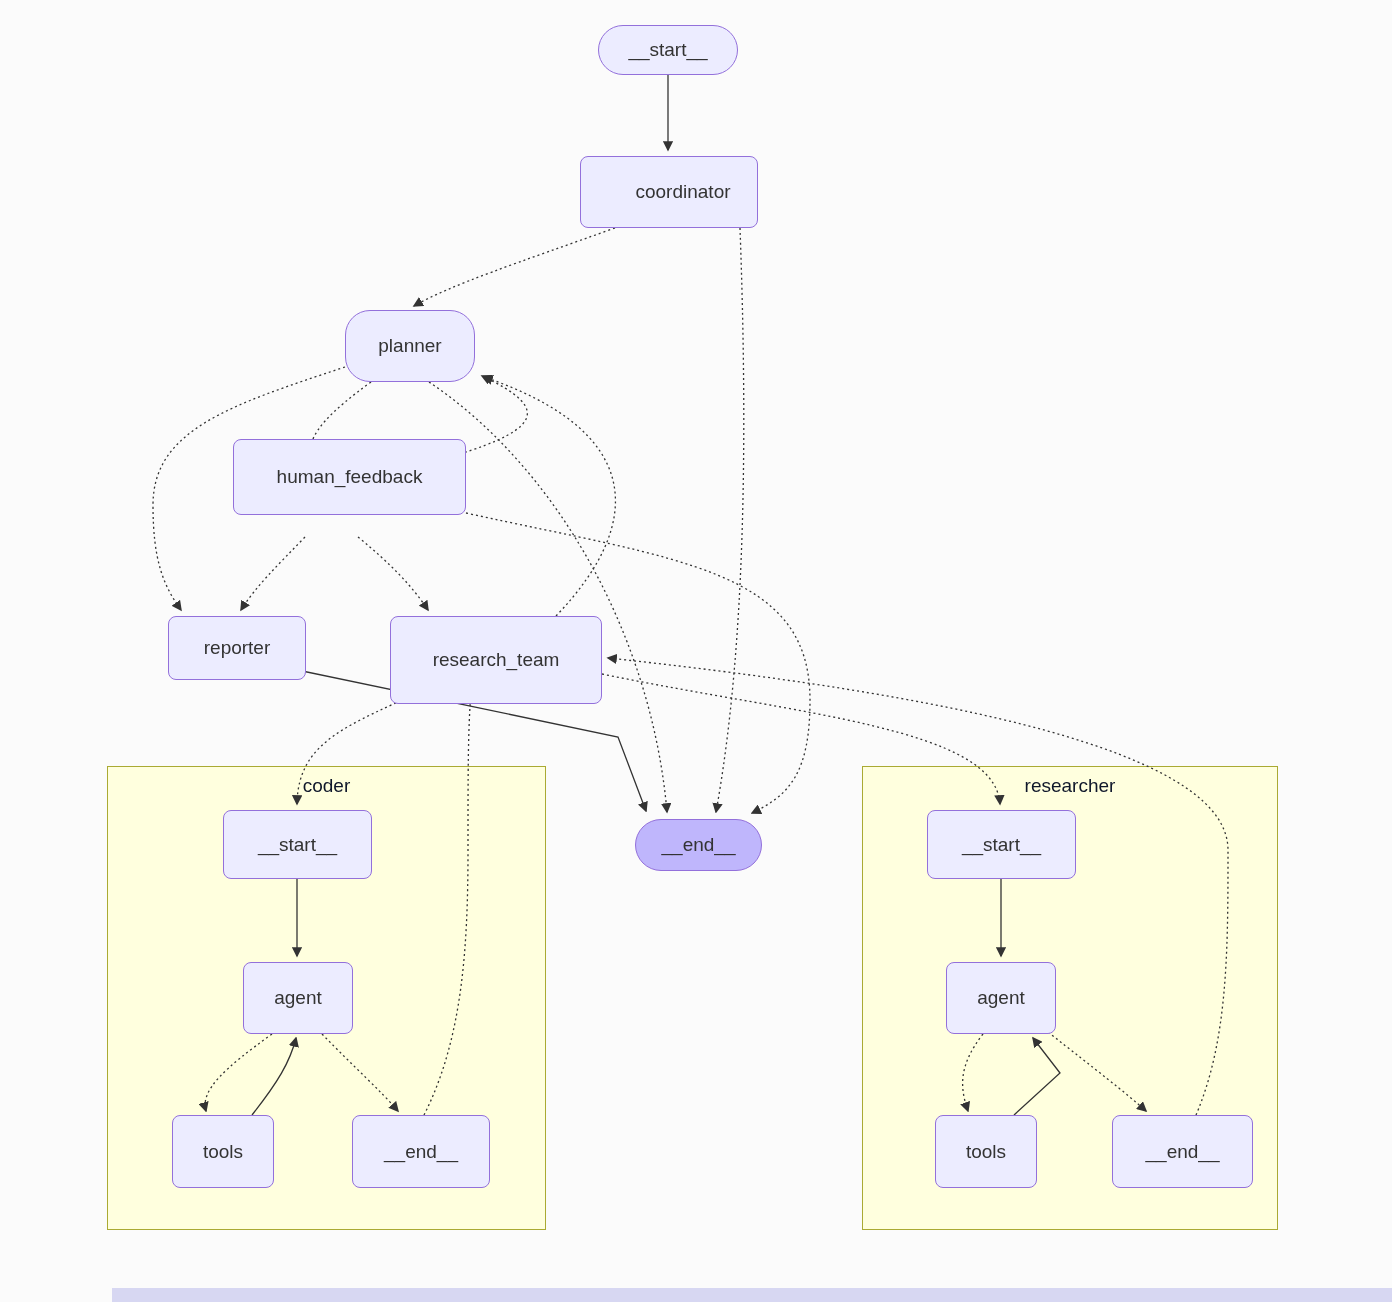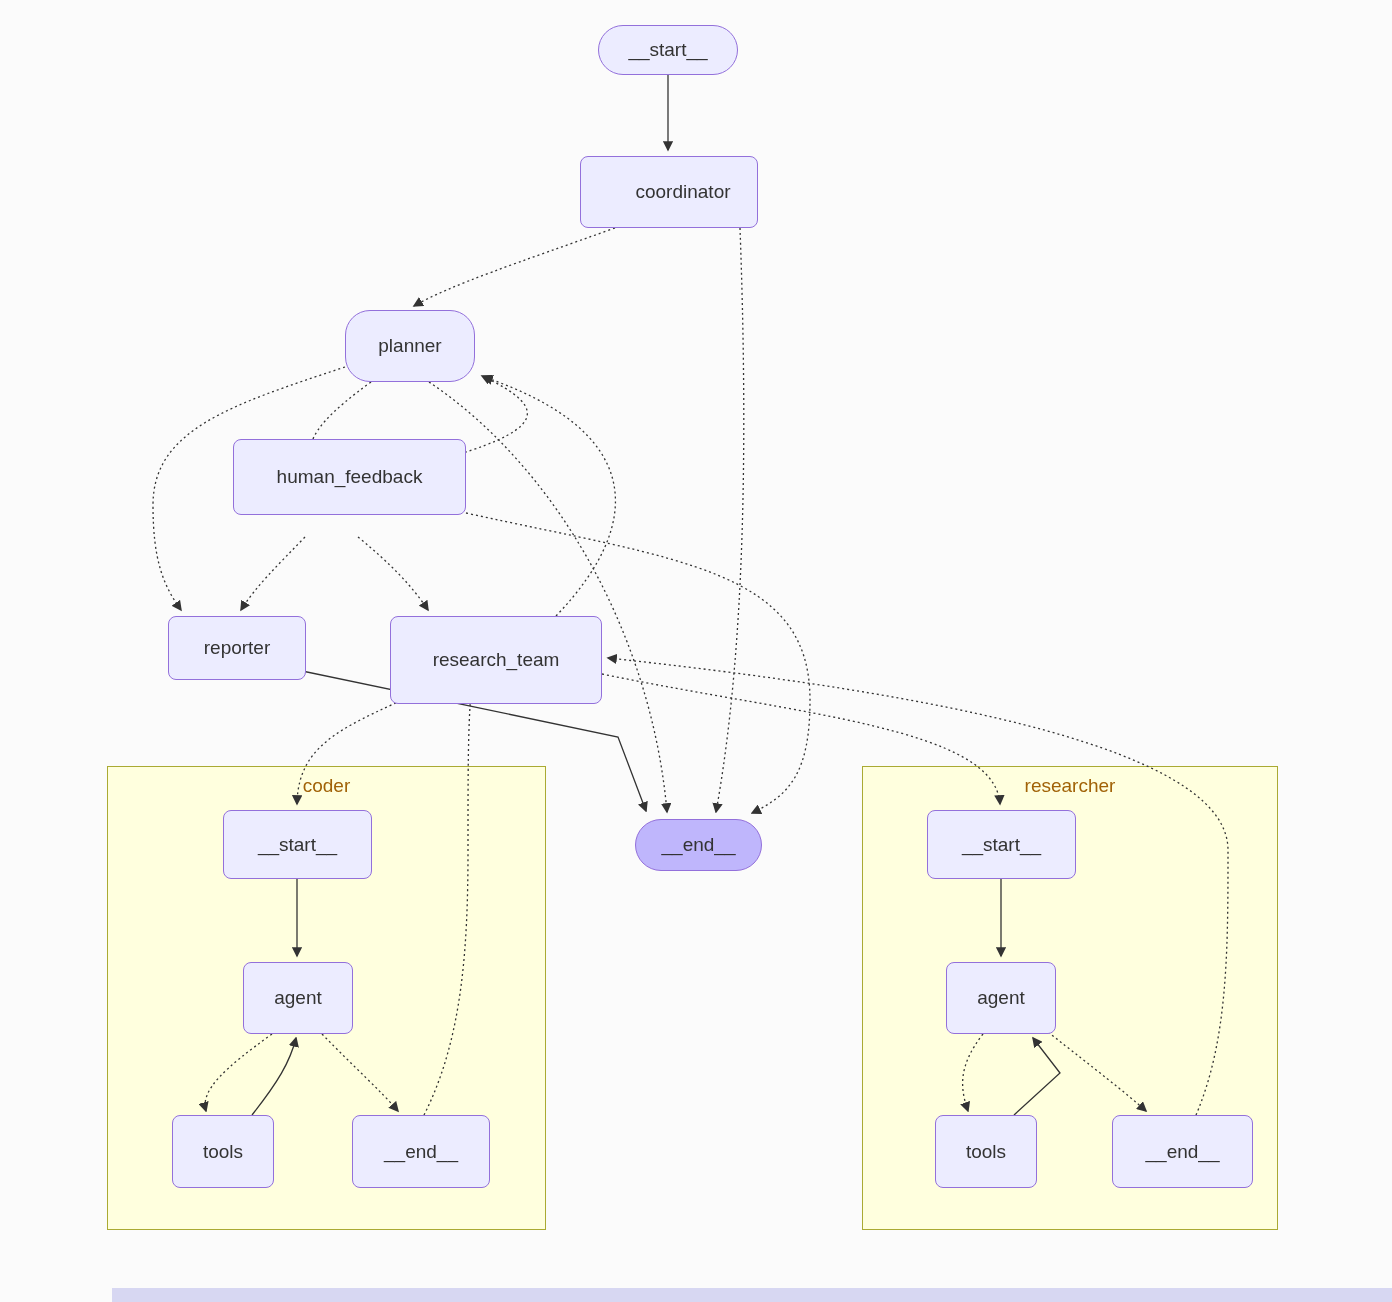--- a/index.html
+++ b/index.html
@@ -11,21 +11,21 @@
   }
   .stage{position:absolute;inset:0;}
   .cluster{
     position:absolute;
     background:#ffffde;
     border:1px solid #aaaa33;
     box-sizing:border-box;
   }
   .cluster-label{
     position:absolute;top:8px;left:0;right:0;
-    text-align:center;font-size:19px;color:#a16207;
+    text-align:center;font-size:19px;color:#0f172a;
   }
   svg.edges{position:absolute;left:0;top:0;z-index:2;}
   .node{
     position:absolute;z-index:3;
     display:flex;align-items:center;justify-content:center;
     background:#ececff;
     border:1px solid #9370db;
     border-radius:8px;
     box-sizing:border-box;
     font-size:19px;color:#333;

